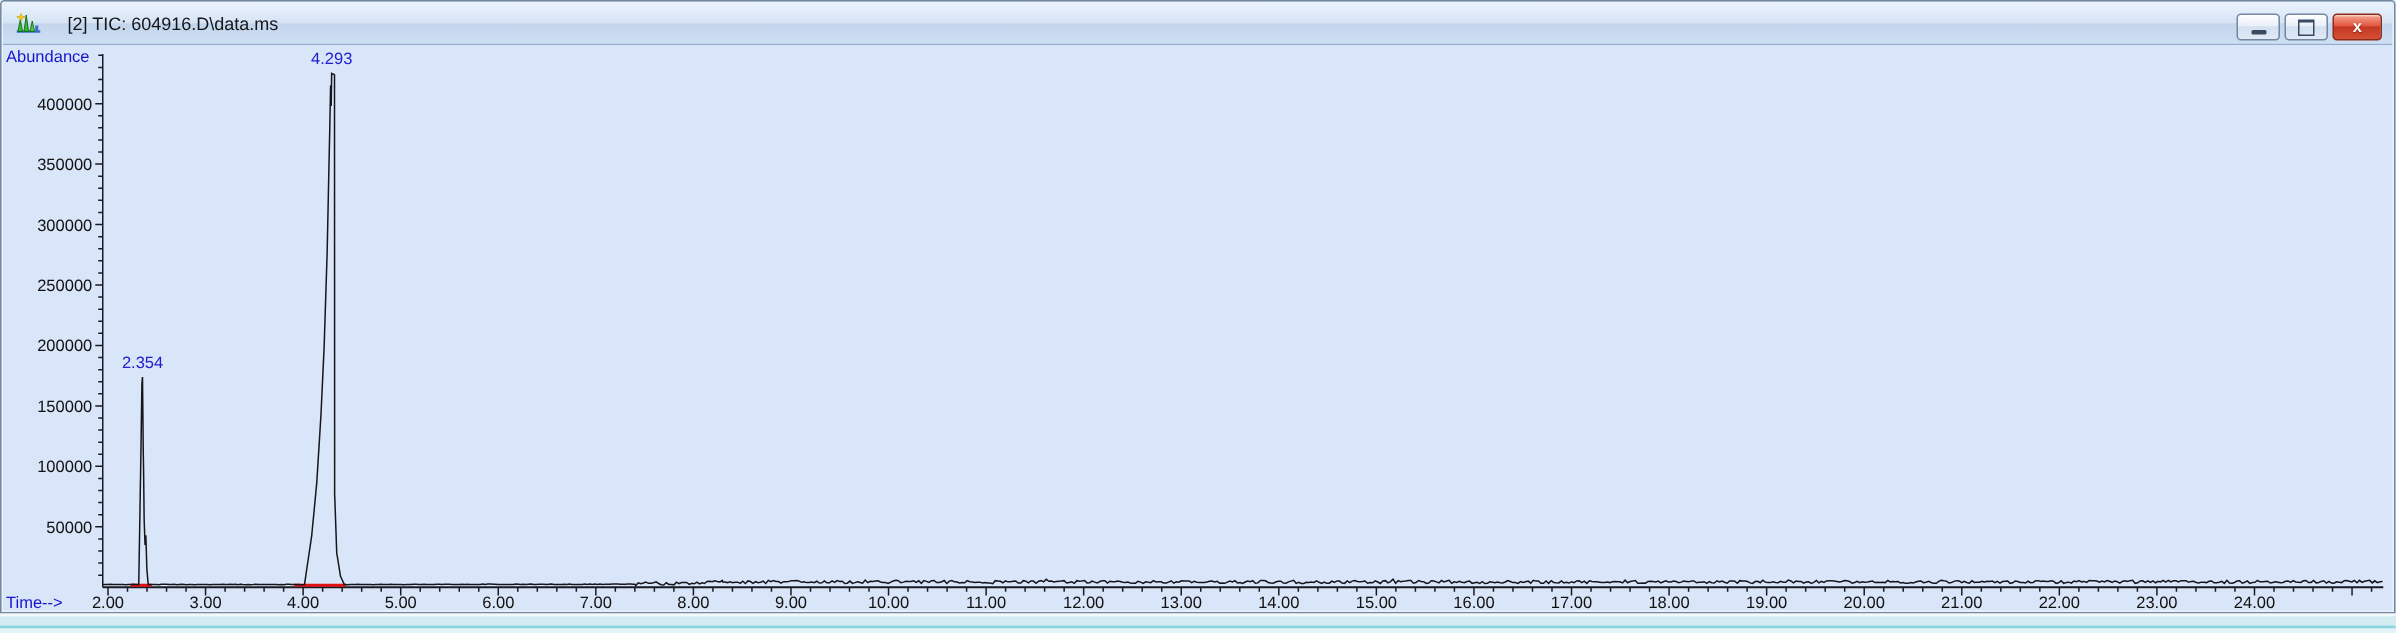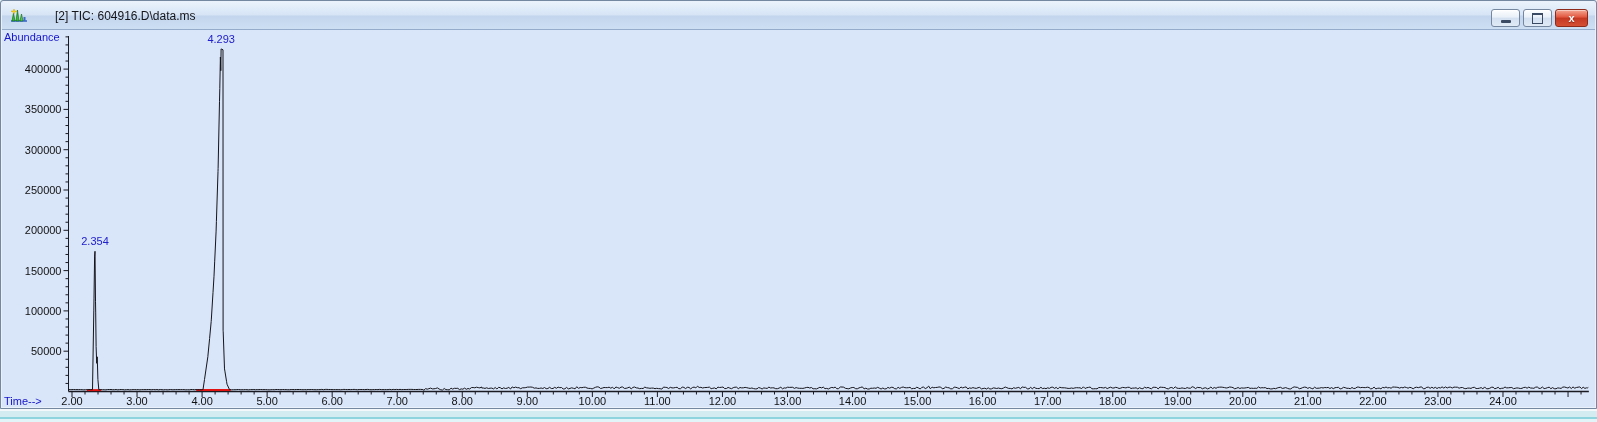--- a/index.html
+++ b/index.html
@@ -16,21 +16,21 @@
   }
   .titlebar{
     position:absolute;left:1px;top:1px;right:1px;height:27px;
     border-radius:2px 2px 0 0;
     background:linear-gradient(#eaf3fc,#d6e4f5 48%,#c2d5ec 52%,#cddff3);
     border-bottom:1px solid #96accb;
     display:flex;align-items:center;
   }
   .win-icon{width:16px;height:16px;margin-left:9px;flex:0 0 auto;}
   .win-title{
-    margin-left:17px;font-size:12px;color:#15151a;white-space:nowrap;padding-left:11px;
+    margin-left:7px;font-size:12px;color:#15151a;white-space:nowrap;padding-left:11px;
   }
   .controls{position:absolute;right:7px;top:7px;display:flex;gap:3px;}
   .cbtn{
     width:29px;height:18px;border:1px solid #75869f;border-radius:3px;
     background:linear-gradient(#fdfefe,#e9f0f8 45%,#d3e0f0 50%,#e0eaf6);
     box-shadow:inset 0 1px 0 rgba(255,255,255,.85);
     display:flex;align-items:center;justify-content:center;
     padding:0;cursor:default;
   }
   .cbtn.close{

